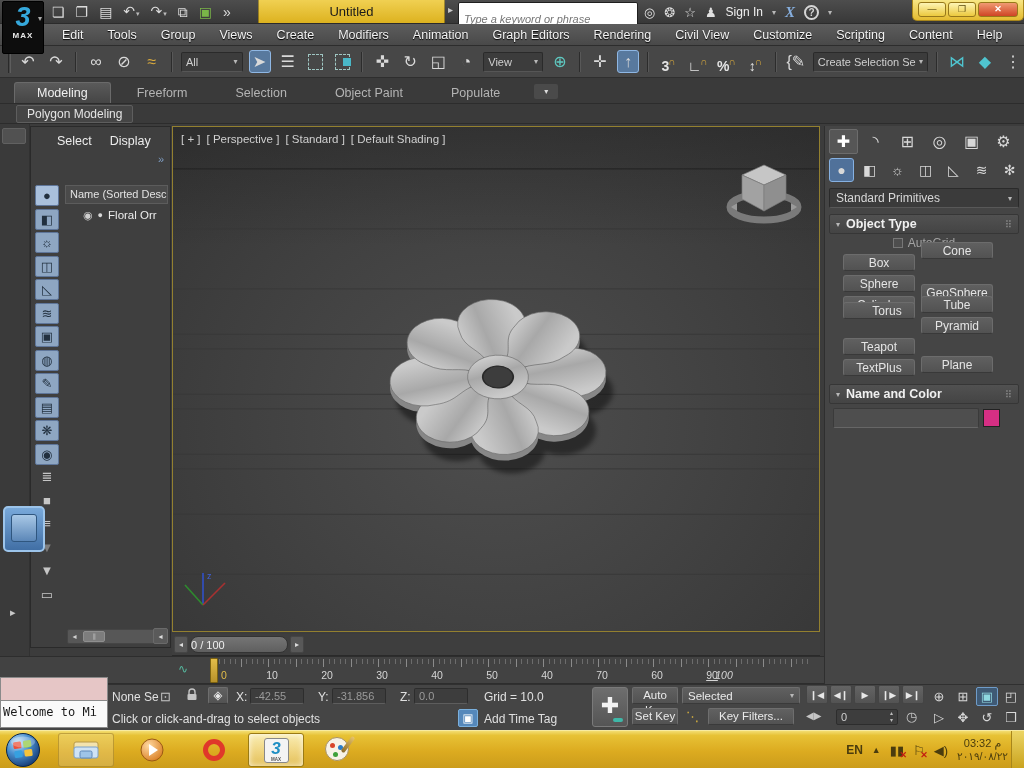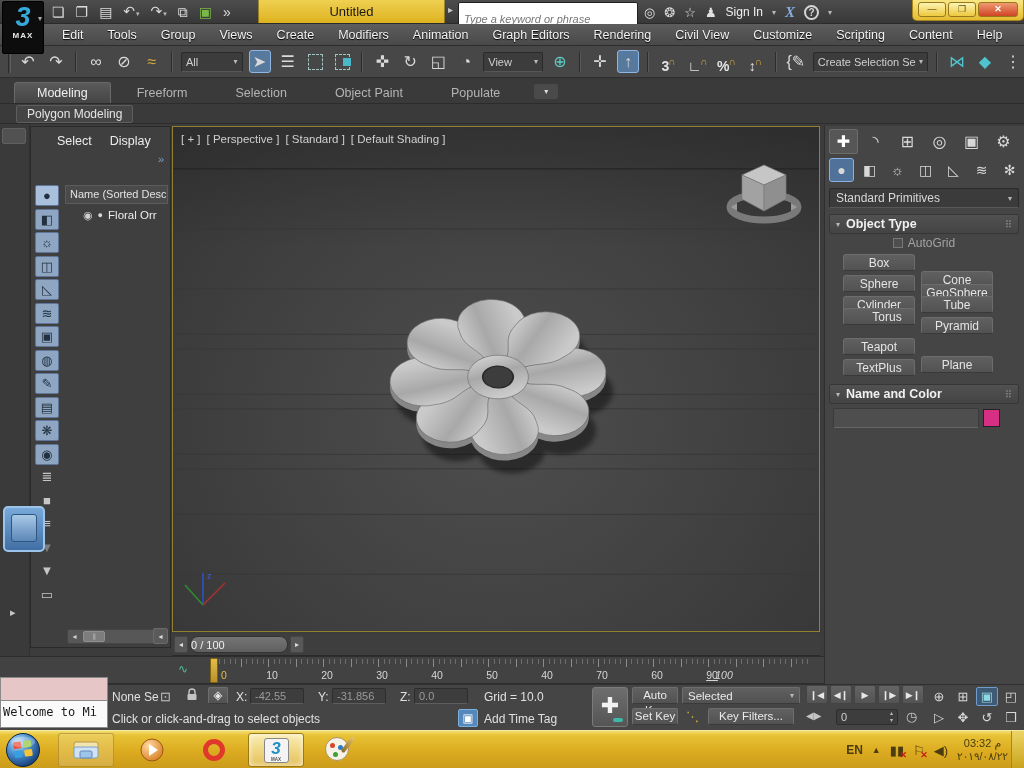--- a/index.html
+++ b/index.html
@@ -622,26 +622,26 @@
   <div class="rollout-hdr" style="top:88px;">
     <span class="arr">▾</span>
     <span class="ttl">Object Type</span>
     <span class="grip">⠿</span>
   </div>
   <div id="autogrid">
     <span class="cb"></span><span>AutoGrid</span>
   </div>
   <div id="obj-btns">
         <button class="obj-btn" style="left: 18px; top: 128px;">Box</button>
-        <button class="obj-btn" style="left: 96px; top: 145px;">Cone</button>
+        <button class="obj-btn" style="left: 96px; top: 116px;">Cone</button>
         <button class="obj-btn" style="left: 18px; top: 149px;">Sphere</button>
         <button class="obj-btn" style="left: 96px; top: 158px;">GeoSphere</button>
         <button class="obj-btn" style="left: 18px; top: 170px;">Cylinder</button>
         <button class="obj-btn" style="left: 96px; top: 170px;">Tube</button>
-        <button class="obj-btn" style="left: 18px; top: 182px; padding-left: 16px;">Torus</button>
+        <button class="obj-btn" style="left: 18px; top: 176px; padding-left: 16px;">Torus</button>
         <button class="obj-btn" style="left: 96px; top: 191px;">Pyramid</button>
         <button class="obj-btn" style="left: 18px; top: 212px;">Teapot</button>
         <button class="obj-btn" style="left: 96px; top: 212px; margin-top: 18px;">Plane</button>
         <button class="obj-btn" style="left: 18px; top: 233px;">TextPlus</button>
       </div>
   <div class="rollout-hdr" style="top:258px;">
     <span class="arr">▾</span>
     <span class="ttl">Name and Color</span>
     <span class="grip">⠿</span>
   </div>

